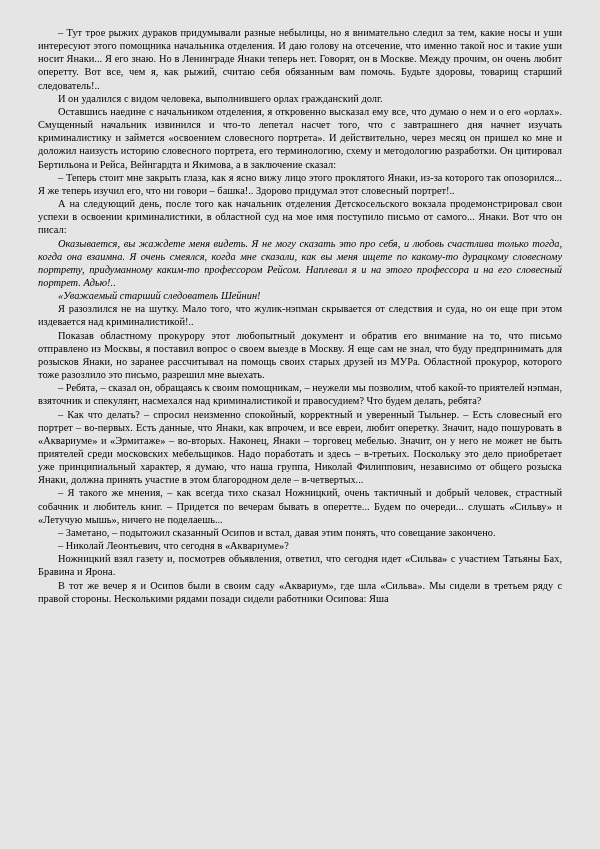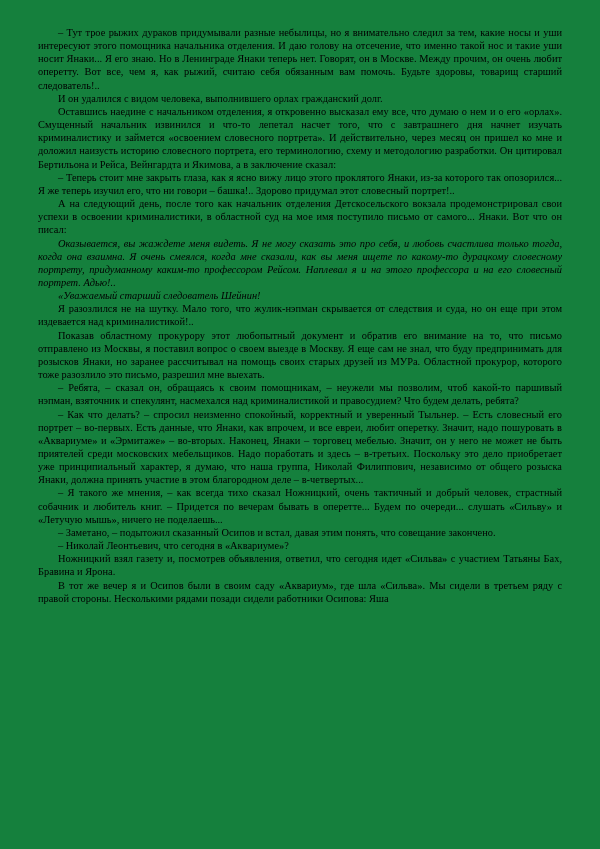--- a/index.html
+++ b/index.html
@@ -11,21 +11,21 @@
     width: 600px;
     height: 849px;
     font-family: "Liberation Serif", serif;
     color: #000000;
   }
   .page {
     box-sizing: border-box;
     width: 600px;
     height: 849px;
     padding: 26px 38px 20px 38px;
-    background: #15803d;
+    background: #e5e5e5;
   }
   .doc-body {
     font-size: 10.4px;
     line-height: 1.265;
     text-align: justify;
     text-justify: inter-word;
     hyphens: manual;
   }
   p {
     margin: 0;
@@ -52,21 +52,21 @@
   <div class="doc-body">
     <p>– Тут трое рыжих дураков придумывали разные небылицы, но я внимательно следил за тем, какие носы и уши интересуют этого помощника начальника отделения. И даю голову на отсечение, что именно такой нос и такие уши носит Янаки... Я его знаю. Но в Ленинграде Янаки теперь нет. Говорят, он в Москве. Между прочим, он очень любит оперетту. Вот все, чем я, как рыжий, считаю себя обязанным вам помочь. Будьте здоровы, товарищ старший следователь!..</p>
     <p>И он удалился с видом человека, выполнившего орлах гражданский долг.</p>
     <p>Оставшись наедине с начальником отделения, я откровенно высказал ему все, что думаю о нем и о его «орлах». Смущенный начальник извинился и что-то лепетал насчет того, что с завтрашнего дня начнет изучать криминалистику и займется «освоением словесного портрета». И действительно, через месяц он пришел ко мне и доложил наизусть историю словесного портрета, его терминологию, схему и методологию разработки. Он цитировал Бертильона и Рейса, Вейнгардта и Якимова, а в заключение сказал:</p>
     <p>– Теперь стоит мне закрыть глаза, как я ясно вижу лицо этого проклятого Янаки, из-за которого так опозорился... Я же теперь изучил его, что ни говори – башка!.. Здорово придумал этот словесный портрет!..</p>
     <p>А на следующий день, после того как начальник отделения Детскосельского вокзала продемонстрировал свои успехи в освоении криминалистики, в областной суд на мое имя поступило письмо от самого... Янаки. Вот что он писал:</p>
     <p class="letter">Оказывается, вы жаждете меня видеть. Я не могу сказать это про себя, и любовь счастлива только тогда, когда она взаимна. Я очень смеялся, когда мне сказали, как вы меня ищете по какому-то дурацкому словесному портрету, придуманному каким-то профессором Рейсом. Наплевал я и на этого профессора и на его словесный портрет. Адью!..</p>
     <p class="letter">«Уважаемый старший следователь Шейнин!</p>
     <p>Я разозлился не на шутку. Мало того, что жулик-нэпман скрывается от следствия и суда, но он еще при этом издевается над криминалистикой!..</p>
     <p>Показав областному прокурору этот любопытный документ и обратив его внимание на то, что письмо отправлено из Москвы, я поставил вопрос о своем выезде в Москву. Я еще сам не знал, что буду предпринимать для розысков Янаки, но заранее рассчитывал на помощь своих старых друзей из МУРа. Областной прокурор, которого тоже разозлило это письмо, разрешил мне выехать.</p>
-    <p>– Ребята, – сказал он, обращаясь к своим помощникам, – неужели мы позволим, чтоб какой-то паршивый нэпман, взяточник и спекулянт, насмехался над криминалистикой и правосудием? Что будем делать, ребята?</p>
+    <p>– Ребята, – сказал он, обращаясь к своим помощникам, – неужели мы позволим, чтоб какой-то приятелей нэпман, взяточник и спекулянт, насмехался над криминалистикой и правосудием? Что будем делать, ребята?</p>
     <p>– Как что делать? – спросил неизменно спокойный, корректный и уверенный Тыльнер. – Есть словесный его портрет – во-первых. Есть данные, что Янаки, как впрочем, и все евреи, любит оперетку. Значит, надо пошуровать в «Аквариуме» и «Эрмитаже» – во-вторых. Наконец, Янаки – торговец мебелью. Значит, он у него не может не быть приятелей среди московских мебельщиков. Надо поработать и здесь – в-третьих. Поскольку это дело приобретает уже принципиальный характер, я думаю, что наша группа, Николай Филиппович, независимо от общего розыска Янаки, должна принять участие в этом благородном деле – в-четвертых...</p>
     <p>– Я такого же мнения, – как всегда тихо сказал Ножницкий, очень тактичный и добрый человек, страстный собачник и любитель книг. – Придется по вечерам бывать в оперетте... Будем по очереди... слушать «Сильву» и «Летучую мышь», ничего не поделаешь...</p>
     <p>– Заметано, – подытожил сказанный Осипов и встал, давая этим понять, что совещание закончено.</p>
     <p>– Николай Леонтьевич, что сегодня в «Аквариуме»?</p>
     <p>Ножницкий взял газету и, посмотрев объявления, ответил, что сегодня идет «Сильва» с участием Татьяны Бах, Бравина и Ярона.</p>
     <p>В тот же вечер я и Осипов были в своим саду «Аквариум», где шла «Сильва». Мы сидели в третьем ряду с правой стороны. Несколькими рядами позади сидели работники Осипова: Яша</p>
   </div>
 </div>
 
 </body></html>

